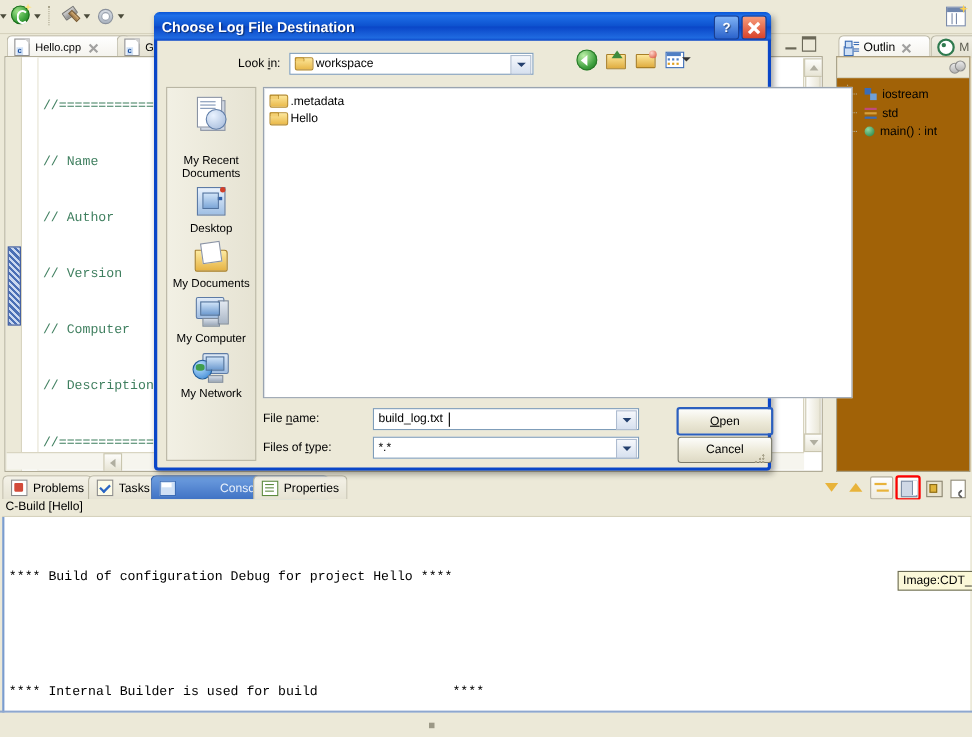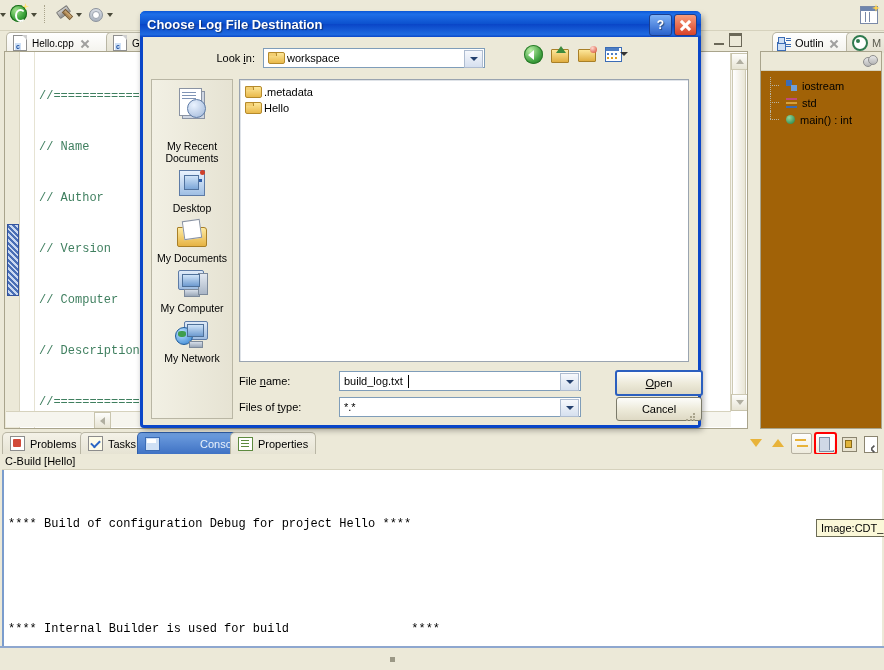--- a/index.html
+++ b/index.html
@@ -298,21 +298,21 @@
   .ico-views{width:17px;height:15px;position:relative;}
   .ico-views:before{content:"";position:absolute;left:0;top:0;width:15px;height:13px;
     background:#fff;border:1px solid #3b6cb5;}
   .ico-views:after{content:"";position:absolute;left:1px;top:1px;width:13px;height:3px;background:#4f7fc4;}
   .views-dots{position:absolute;left:2px;top:6px;width:2px;height:2px;background:#4f7fc4;
     box-shadow:4px 0 0 #4f7fc4,8px 0 0 #4f7fc4,0 4px 0 #e0a020,4px 4px 0 #e0a020,8px 4px 0 #e0a020;}
   .views-arrow{position:absolute;right:-6px;top:5px;width:0;height:0;border-left:4px solid transparent;
     border-right:4px solid transparent;border-top:4px solid #333;}
 
   .filelist{
-    position:absolute;left:96px;top:42px;width:450px;height:283px;
+    position:absolute;left:96px;top:42px;width:536px;height:283px;
     background:#fff;border:1px solid #9aa4b0;box-sizing:border-box;padding:4px 0 0 3px;
     box-shadow: inset 1px 1px 0 #dfe3e8;
   }
   .fitem{display:flex;align-items:center;gap:4px;height:16px;font-size:11px;padding-left:2px;}
 
   .places{
     position:absolute;left:8px;top:42px;width:82px;height:340px;
     background:linear-gradient(90deg,#f2f0e4,#e6e3d3);
     border:1px solid #b9b6a4; box-sizing:border-box;
     display:flex;flex-direction:column;align-items:center;padding-top:6px;gap:3px;
@@ -472,21 +472,21 @@
       <div class="ed-hscroll">
         <div class="sb-btn" style="left:88px;top:0;width:15px;height:15px;">
             <span class="chev-l"></span>
           </div>
       </div>
     </div>
   </div>
 
   <div class="outline-zone">
     <div class="vtabrow">
-      <div class="vtab sel" style="left:12px;width:72px;">
+      <div class="vtab sel" style="left:2px;width:72px;">
         <span class="ico-outline"></span>
         <span>Outlin</span>
         <span class="tab-x"></span>
       </div>
       <div class="vtab unsel" style="left:86px;width:34px;">
         <span class="ico-make"></span>
         <span>M</span>
       </div>
     </div>
     <div class="outline-body">

